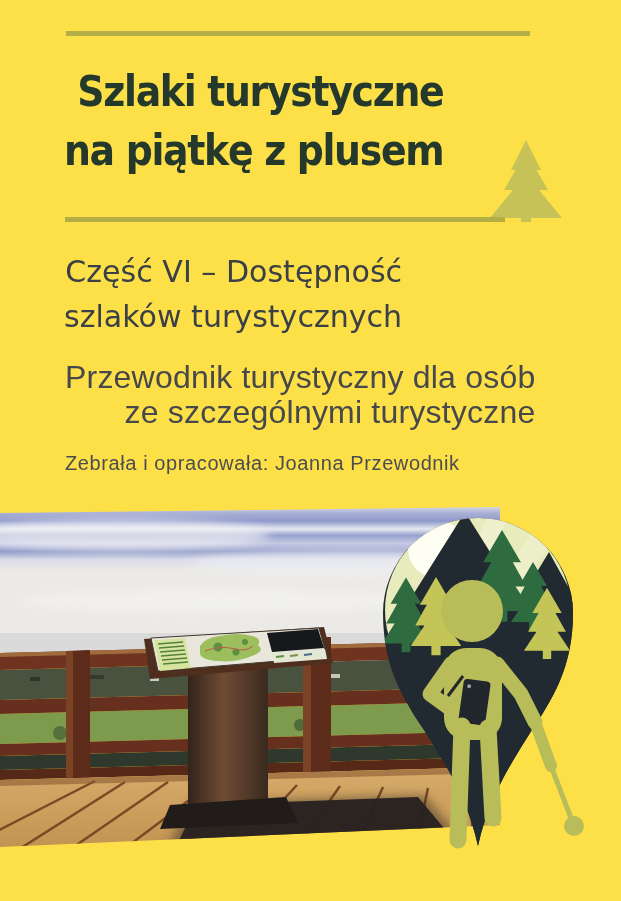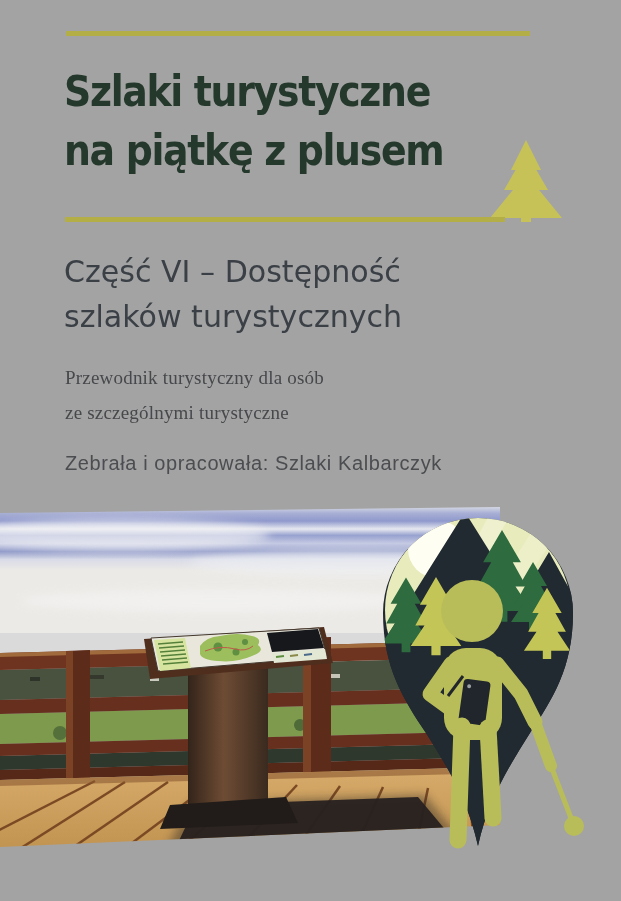--- a/index.html
+++ b/index.html
@@ -1,41 +1,42 @@
 <!DOCTYPE html>
 <html><head>
 <meta charset="utf-8">
 <style>
   html,body{margin:0;padding:0;background:#e9e9e9;}
   .page{
     position:relative;width:621px;height:901px;margin:0 auto;
-    background:#a3a3a3;overflow:hidden;
+    background:#fde047;overflow:hidden;
     font-family:"Liberation Sans",sans-serif;
+    text-align:right;
   }
   .rule{position:absolute;height:5px;background:#b3ae45;}
   .rule-top{left:66px;top:31px;width:464px;}
   .rule-bottom{left:65px;top:217px;width:440px;}
   .title{
     position:absolute;left:64px;top:62px;
     font-family:"DejaVu Sans",sans-serif;font-weight:700;
     font-size:43px;line-height:59px;letter-spacing:-1.5px;
     color:#24382c;transform:scaleX(.88);transform-origin:left top;
     white-space:nowrap;
   }
   .tree-logo{position:absolute;left:490px;top:140px;}
   .subtitle{
     position:absolute;left:64px;top:249px;
     font-family:"DejaVu Sans",sans-serif;font-weight:400;
     font-size:31px;line-height:45px;color:#3a4046;
     transform:scaleX(.97);transform-origin:left top;white-space:nowrap;
   }
   .description{
     position:absolute;left:65px;top:360px;
-    font-size:19px;line-height:35px;color:#46484b;
-    letter-spacing:.2px;white-space:nowrap;font-family:Liberation Serif, serif;
+    font-size:32px;line-height:35px;color:#46484b;
+    letter-spacing:.2px;white-space:nowrap;
   }
   .credit{
     position:absolute;left:65px;top:451px;
     font-size:20px;line-height:24px;color:#4b4d50;
     letter-spacing:.6px;white-space:nowrap;
   }
   .photo-wrap{
     position:absolute;left:0;top:505px;width:500px;height:350px;
     clip-path:polygon(0 8px,500px 2px,500px 320px,0 342px);
   }
@@ -67,21 +68,21 @@
   <div class="subtitle">
     <div>Część VI – Dostępność</div>
     <div>szlaków turystycznych</div>
   </div>
 
   <div class="description">
     <div>Przewodnik turystyczny dla osób</div>
     <div>ze szczególnymi turystyczne</div>
   </div>
 
-  <div class="credit">Zebrała i opracowała: Szlaki Kalbarczyk</div>
+  <div class="credit">Zebrała i opracowała: Joanna Przewodnik</div>
 
   <div class="photo-wrap" title="Wooden observation deck with a tilted trail-map information kiosk in front of a reddish timber railing, green landscape and a cloudy blue sky">
     <svg width="500" height="350" viewBox="0 0 500 350">
       <defs>
         <linearGradient id="skyG" x1="0" y1="0" x2="0" y2="1">
           <stop offset="0" stop-color="#e3e4ea"></stop>
           <stop offset=".05" stop-color="#a9b0d5"></stop>
           <stop offset=".10" stop-color="#8f99cc"></stop>
           <stop offset=".15" stop-color="#e6e8ef"></stop>
           <stop offset=".19" stop-color="#98a2cf"></stop>

